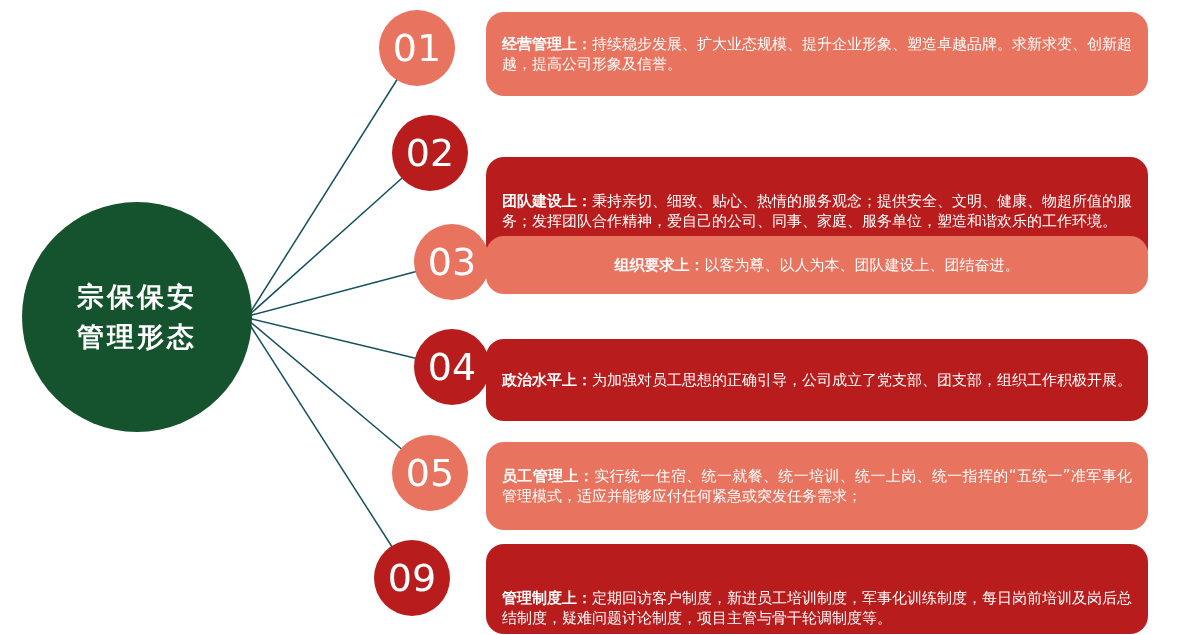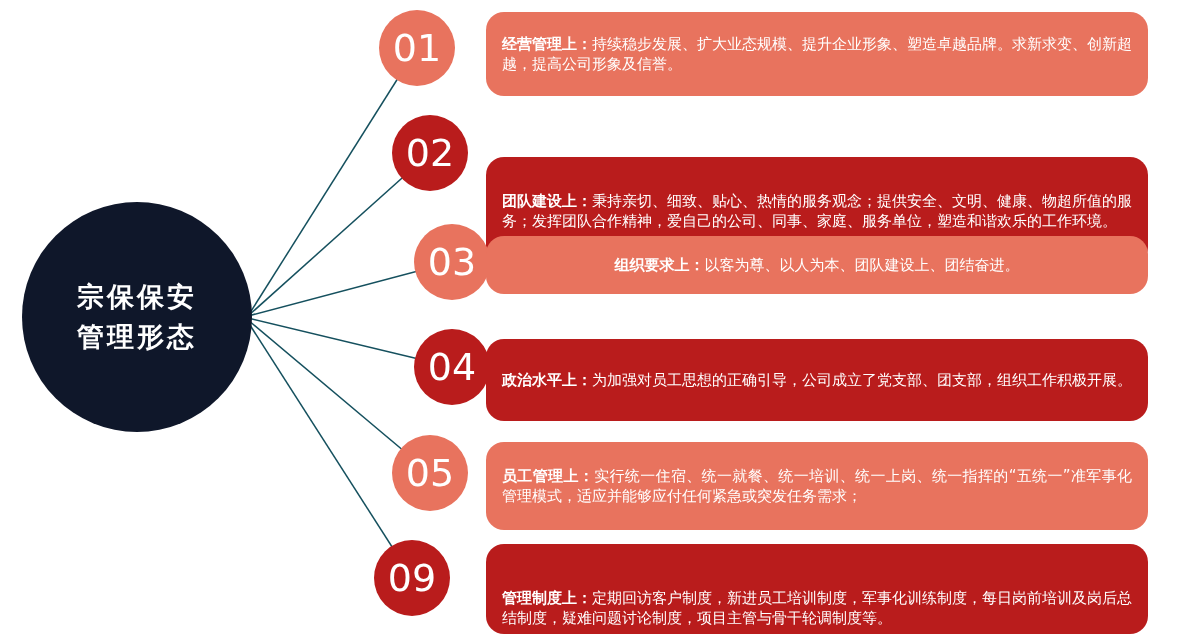--- a/index.html
+++ b/index.html
@@ -22,21 +22,21 @@
     width: 1200px;
     height: 635px;
   }
   .hub {
     position: absolute;
     left: 22px;
     top: 202px;
     width: 230px;
     height: 230px;
     border-radius: 50%;
-    background: #0f172a;
+    background: #14532d;
     color: #ffffff;
     display: flex;
     flex-direction: column;
     justify-content: center;
     align-items: center;
     font-weight: bold;
     font-size: 27px;
     letter-spacing: 3px;
     line-height: 1.5;
     text-align: center;

